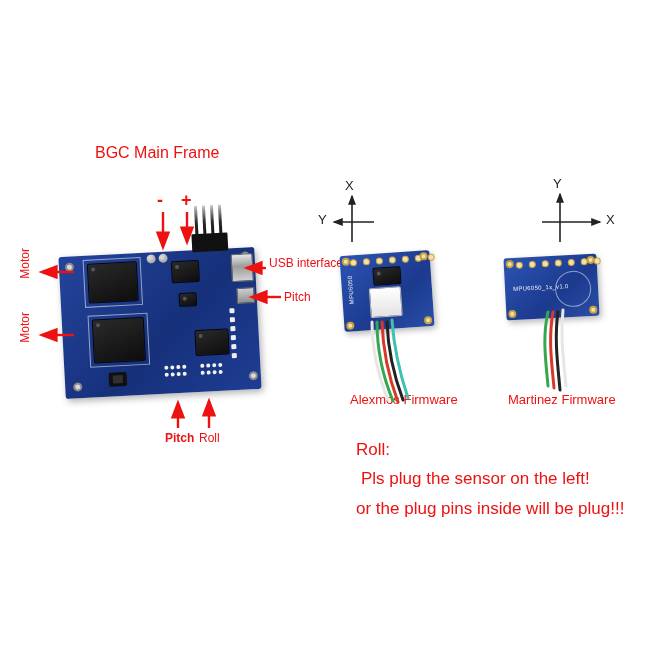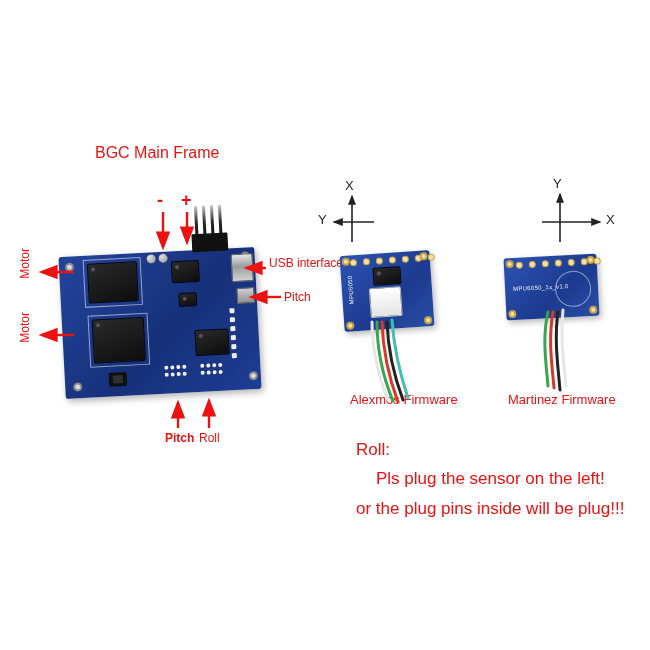--- a/index.html
+++ b/index.html
@@ -180,21 +180,21 @@
 
   <div class="axis" style="left:345px;top:178px;">X</div>
   <div class="axis" style="left:318px;top:212px;">Y</div>
   <div class="axis" style="left:553px;top:176px;">Y</div>
   <div class="axis" style="left:606px;top:212px;">X</div>
 
   <div class="lbl fw" style="left:350px;top:392px;">Alexmos Firmware</div>
   <div class="lbl fw" style="left:508px;top:392px;">Martinez Firmware</div>
 
   <div class="lbl note" style="left:356px;top:440px;">Roll:</div>
-  <div class="lbl note" style="left:376px;top:469px;">Pls plug the sensor on the left!</div>
+  <div class="lbl note" style="left:361px;top:469px;">Pls plug the sensor on the left!</div>
   <div class="lbl note" style="left:356px;top:499px;">or the plug pins inside will be plug!!!</div>
 
   <svg class="overlay" width="650" height="650" viewBox="0 0 650 650">
     <defs>
       <marker id="mr" markerWidth="9" markerHeight="8" refX="6.5" refY="3" orient="auto">
         <path d="M0,0 L8,3 L0,6 Z" fill="#ee1111"></path>
       </marker>
       <marker id="mb" markerWidth="8" markerHeight="7" refX="5.5" refY="2.5" orient="auto">
         <path d="M0,0 L6.5,2.5 L0,5 Z" fill="#222222"></path>
       </marker>

